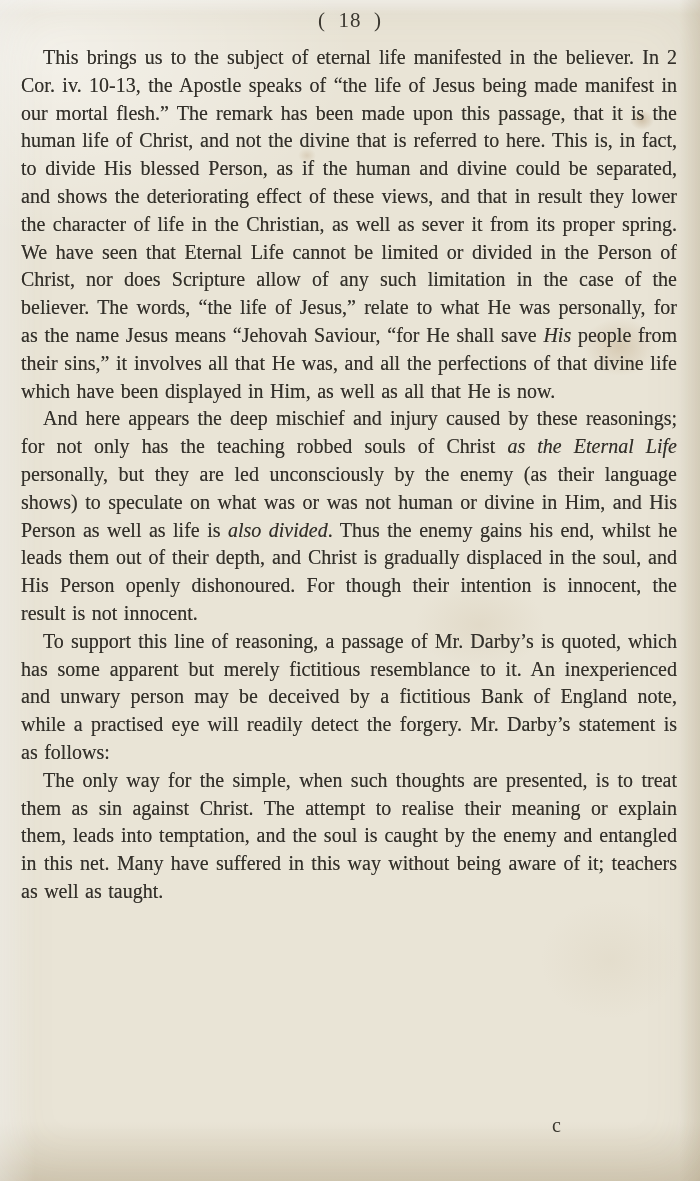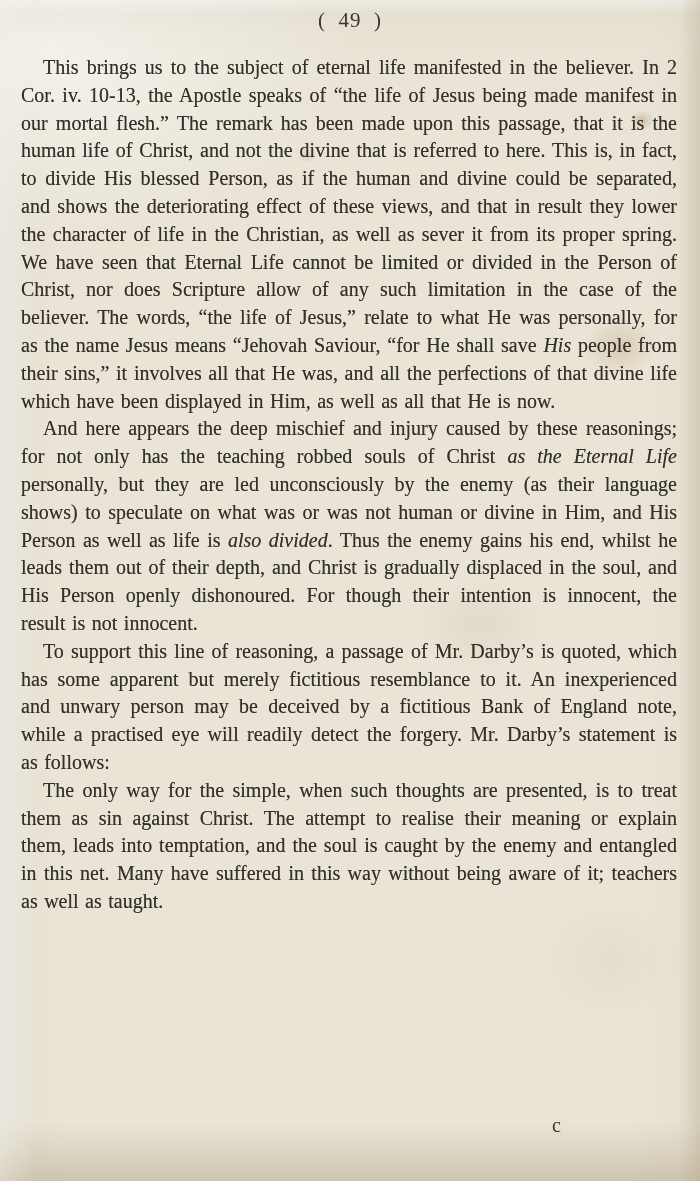--- a/index.html
+++ b/index.html
@@ -47,21 +47,21 @@
     text-align: center;
     font-size: 21px;
     letter-spacing: 1px;
     white-space: pre;
     color: #3a372f;
   }
   .text-block {
     position: absolute;
     left: 21px;
     right: 23px;
-    top: 54px;
+    top: 44px;
     text-align: justify;
     font-size: 20px;
     line-height: 27.8px;
     word-spacing: 1.5px;
     color: #33302a;
     text-shadow: 0 0 0.4px rgba(40,38,32,0.55);
   }
   .para {
     margin: 0;
     text-indent: 22px;
@@ -78,21 +78,21 @@
 </head>
 <body style="background: rgb(233, 228, 214);">
 
 <div class="page">
   <div class="stain stain-1"></div>
   <div class="stain stain-2"></div>
   <div class="stain stain-3"></div>
   <div class="stain stain-4"></div>
   <div class="stain stain-5"></div>
 
-  <div class="page-number">(  49  )</div>
+  <div class="page-number">(  18  )</div>
 
   <div class="text-block" style="color: rgb(51, 48, 42);">
       <p class="para"><span>This brings us to the subject of eternal life manifested in the believer.  In 2 Cor. iv. 10-13, the Apostle speaks of “the life of Jesus being made manifest in our mortal flesh.”  The remark has been made upon this passage, that it is the human life of Christ, and not the divine that is referred to here.  This is, in fact, to divide His blessed Person, as if the human and divine could be separated, and shows the deteriorating effect of these views, and that in result they lower the character of life in the Christian, as well as sever it from its proper spring.  We have seen that Eternal Life cannot be limited or divided in the Person of Christ, nor does Scripture allow of any such limitation in the case of the believer.  The words, “the life of Jesus,” relate to what He was personally, for as the name Jesus means “Jehovah Saviour, “for He shall save </span><em>His</em><span> people from their sins,” it involves all that He was, and all the perfections of that divine life which have been displayed in Him, as well as all that He is now.</span></p>
       <p class="para"><span>And here appears the deep mischief and injury caused by these reasonings; for not only has the teaching robbed souls of Christ </span><em>as the Eternal Life</em><span> personally, but they are led unconsciously by the enemy (as their language shows) to speculate on what was or was not human or divine in Him, and His Person as well as life is </span><em>also divided</em><span>.  Thus the enemy gains his end, whilst he leads them out of their depth, and Christ is gradually displaced in the soul, and His Person openly dishonoured.  For though their intention is innocent, the result is not innocent.</span></p>
       <p class="para"><span>To support this line of reasoning, a passage of Mr. Darby’s is quoted, which has some apparent but merely fictitious resemblance to it.  An inexperienced and unwary person may be deceived by a fictitious Bank of England note, while a practised eye will readily detect the forgery.  Mr. Darby’s statement is as follows:</span></p>
       <p class="para"><span>The only way for the simple, when such thoughts are presented, is to treat them as sin against Christ.  The attempt to realise their meaning or explain them, leads into temptation, and the soul is caught by the enemy and entangled in this net.  Many have suffered in this way without being aware of it; teachers as well as taught.</span></p>
     </div>
 
   <div class="signature-mark">c</div>
 </div>

